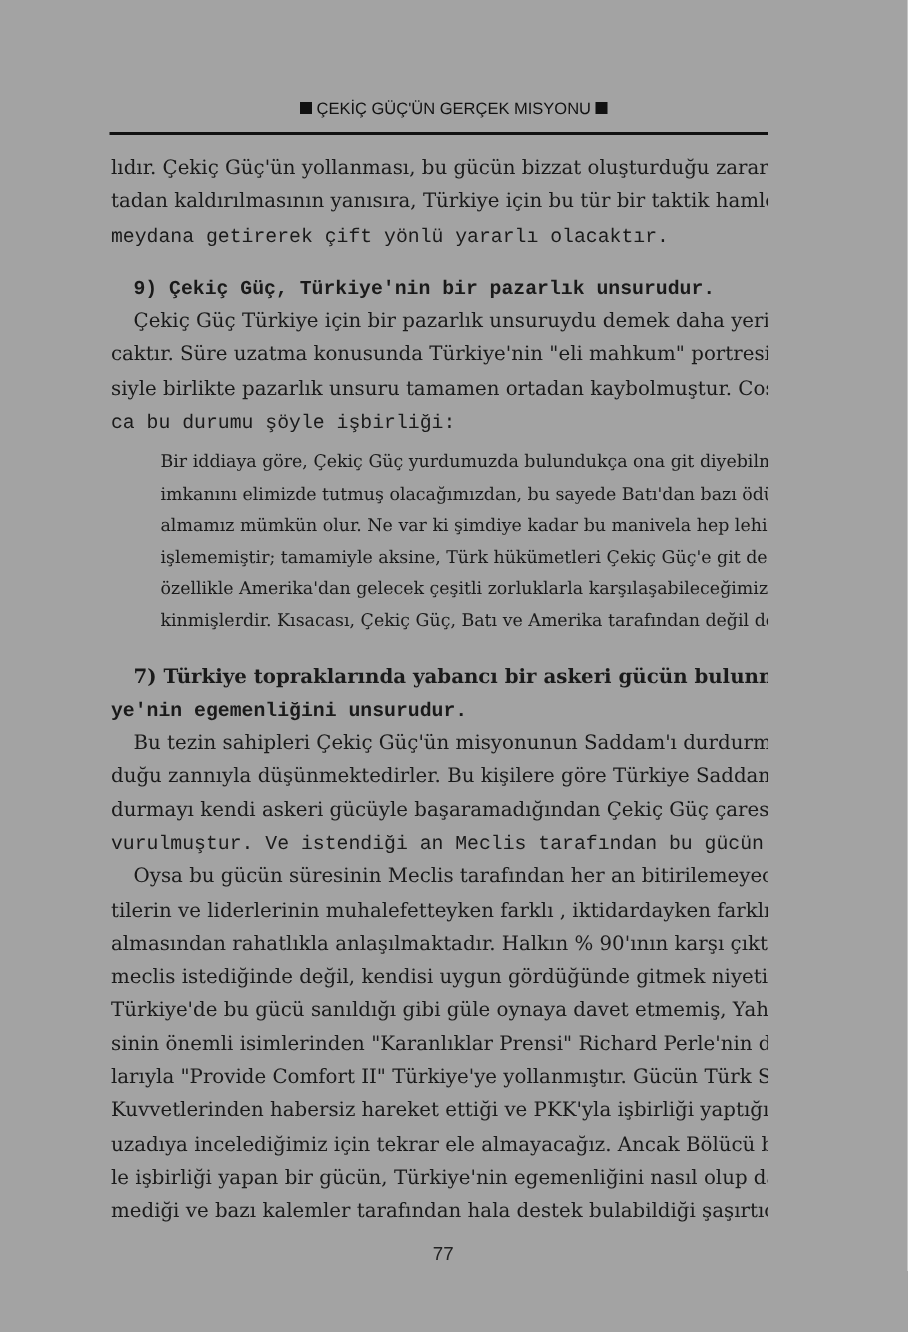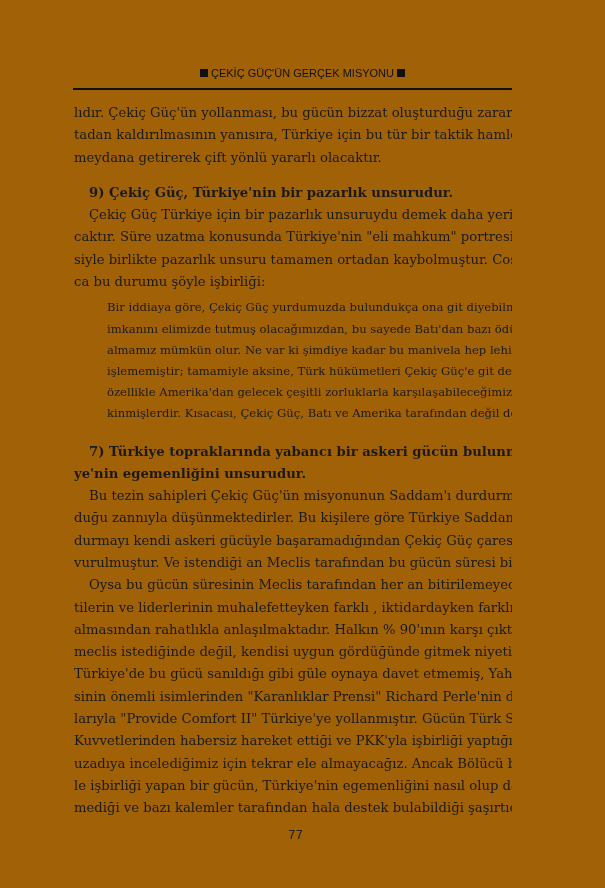--- a/index.html
+++ b/index.html
@@ -1,43 +1,43 @@
 <!DOCTYPE html>
 <html><head>
   <meta charset="utf-8">
   <style>
     html, body { margin: 0; padding: 0; background: #ffffff; }
     body { width: 605px; height: 888px; position: relative; overflow: hidden; }
-    .page { position: absolute; left: 0; top: 0; width: 605px; height: 888px; background: #a16207; }
+    .page { position: absolute; left: 0; top: 0; width: 605px; height: 888px; background: #a3a3a3; }
     .running-head {
       position: absolute; left: 0; top: 66px; width: 605px; text-align: center;
       font-family: "Liberation Sans", sans-serif; font-size: 11px; color: #111;
       letter-spacing: 0; line-height: 14px;
     }
     .running-head .sq { display: inline-block; width: 8px; height: 8px; background: #111; vertical-align: 0px; margin: 0 3px; }
     .rule { position: absolute; left: 73px; top: 88px; width: 439px; height: 2px; background: #111; }
     .body-text {
       position: absolute; left: 74px; top: 102px; width: 438px;
       font-family: "DejaVu Serif", serif; font-size: 13.2px; color: #1a1a1a;
       line-height: 22.3px;
     }
     .line { white-space: nowrap; display: block; text-align: justify; text-align-last: justify; height: 22.3px; overflow: hidden; }
-    .line.last { text-align-last: left; }
+    .line.last { text-align-last: left; font-family: Liberation Mono, monospace; }
     .indent { padding-left: 15px; }
     .heading { font-weight: bold; }
     .gap { height: 13px; }
     .quote {
       margin-left: 33px; width: 405px; font-size: 11.6px; line-height: 21.2px;
       margin-top: 4px;
     }
     .quote .line { height: 21.2px; }
     sup { font-size: 7.5px; vertical-align: 5px; line-height: 0; }
     .page-number {
       position: absolute; left: 0; top: 829px; width: 591px; text-align: center;
-      font-family: Liberation Mono, monospace; font-size: 12.5px; color: #222;
+      font-family: Liberation Sans, sans-serif; font-size: 12.5px; color: #222;
     }
   </style>
 </head>
 <body>
 
 <div class="page">
 
   <div class="running-head">
     <span class="sq"></span><span>ÇEKİÇ GÜÇ'ÜN GERÇEK MISYONU</span><span class="sq"></span>
   </div>

